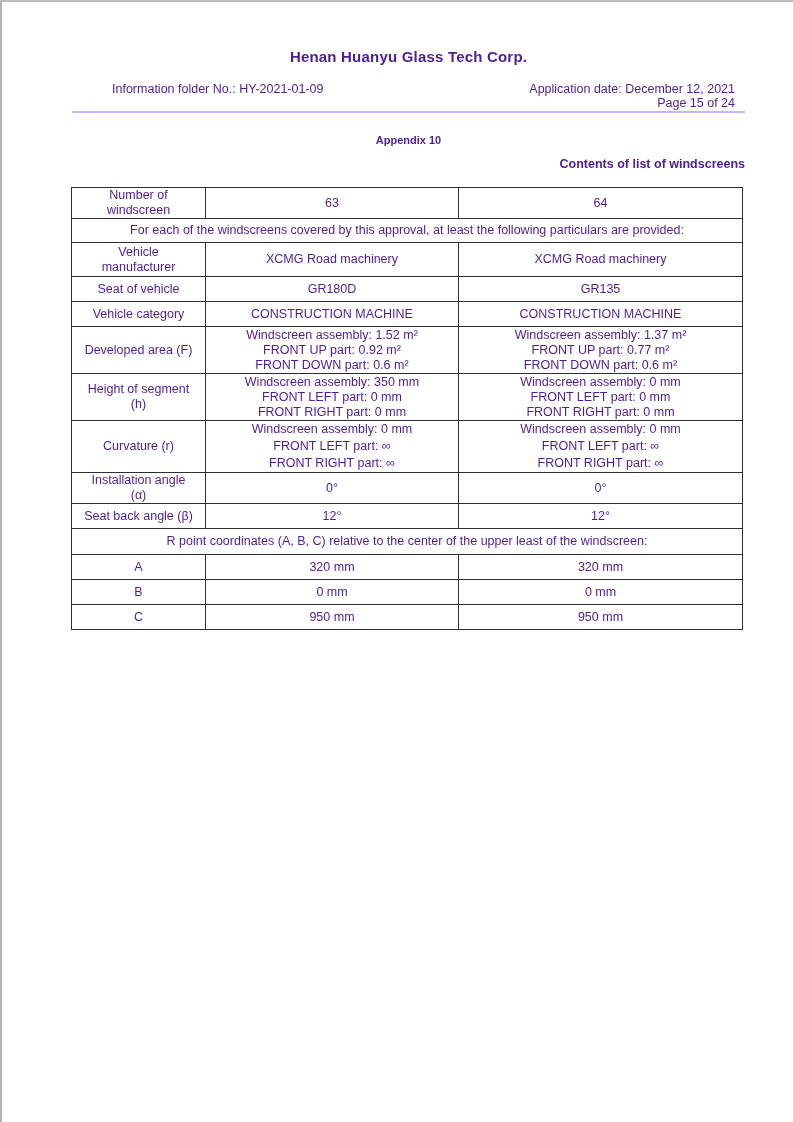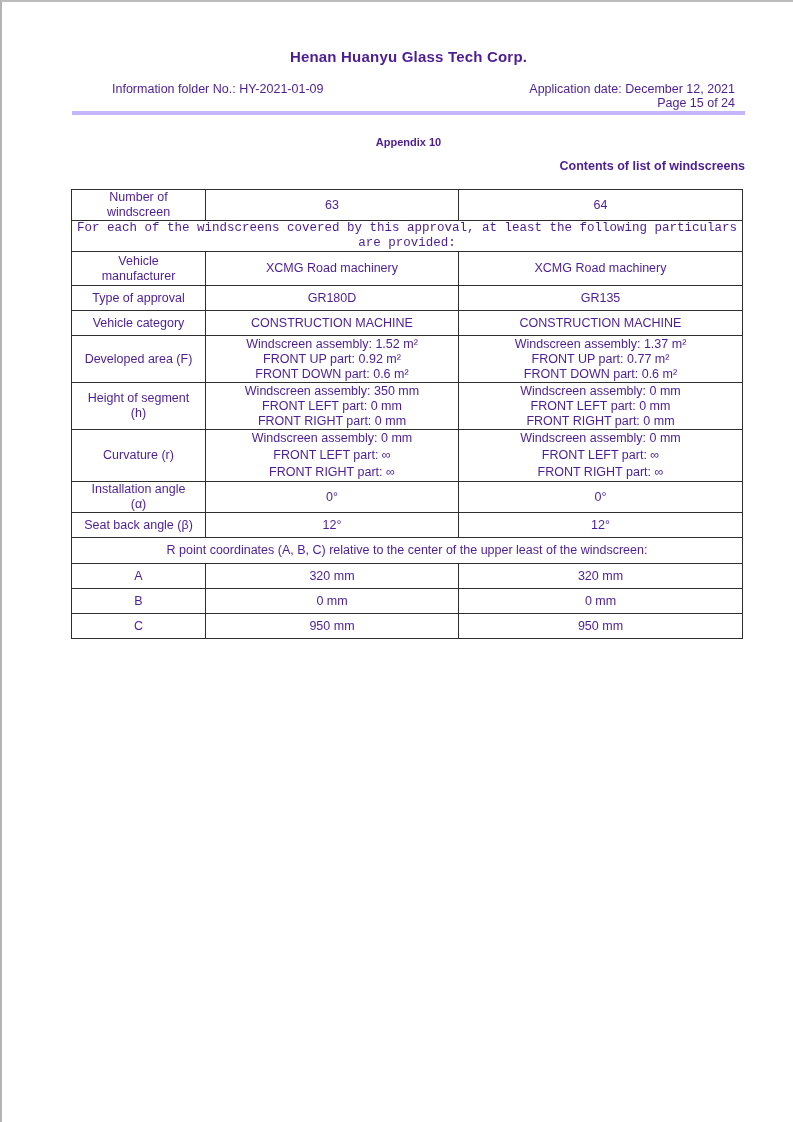--- a/index.html
+++ b/index.html
@@ -21,21 +21,21 @@
     padding-top: 47px;
     font-size: 15px;
     line-height: 15px;
     font-weight: bold;
     text-align: center;
     letter-spacing: 0.2px;
   }
   .header-block {
     width: 673px;
     margin-left: 70px;
-    border-bottom: 4px solid #c4b5fd;
+    border-bottom: 2px solid #c4b5fd;
     padding-bottom: 1px;
   }
   .info-row {
     display: flex;
     justify-content: space-between;
     align-items: flex-start;
     margin-top: 18px;
     font-size: 12.5px;
     line-height: 14px;
   }
@@ -66,21 +66,21 @@
   table.spec td {
     border: 1px solid #2e2e2e;
     font-size: 12.5px;
     line-height: 15px;
     text-align: center;
     vertical-align: middle;
     padding: 0 4px;
     white-space: pre-line;
     overflow: hidden;
   }
-  td.left-note { text-align: left; padding-left: 7px; font-family: Liberation Mono, monospace; }
+  td.left-note { text-align: left; padding-left: 7px; }
   tr.r-num td   { height: 30px; }
   tr.r-note td  { height: 23px; }
   tr.r-mfr td   { height: 33px; }
   tr.r-type td  { height: 24px; }
   tr.r-cat td   { height: 24px; }
   tr.r-area td  { height: 46px; }
   tr.r-seg td   { height: 46px; }
   tr.r-curv td  { height: 51px; line-height: 17px; }
   tr.r-inst td  { height: 29px; }
   tr.r-seat td  { height: 24px; }
@@ -123,21 +123,21 @@
       <tr class="r-note">
         <td class="left-note" colspan="3">For each of the windscreens covered by this approval, at least the following particulars are provided:</td>
       </tr>
       <tr class="r-mfr">
         <td>Vehicle
 manufacturer</td>
         <td>XCMG Road machinery</td>
         <td>XCMG Road machinery</td>
       </tr>
       <tr class="r-type">
-        <td>Type of approval</td>
+        <td>Seat of vehicle</td>
         <td>GR180D</td>
         <td>GR135</td>
       </tr>
       <tr class="r-cat">
         <td>Vehicle category</td>
         <td>CONSTRUCTION MACHINE</td>
         <td>CONSTRUCTION MACHINE</td>
       </tr>
       <tr class="r-area">
         <td>Developed area (F)</td>

